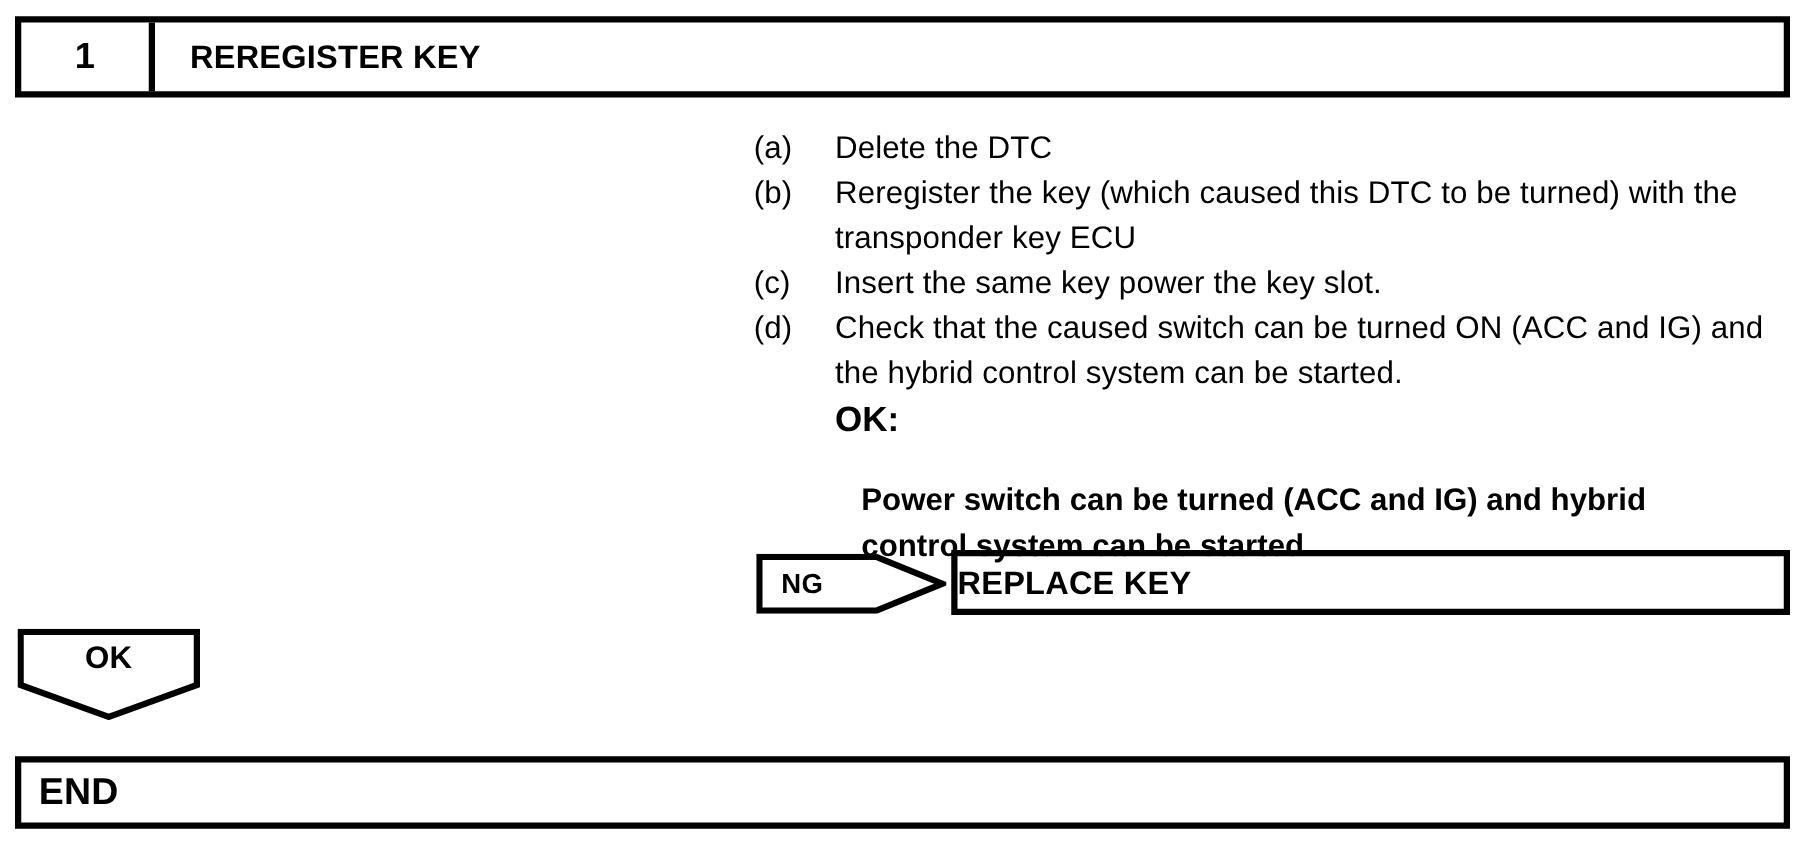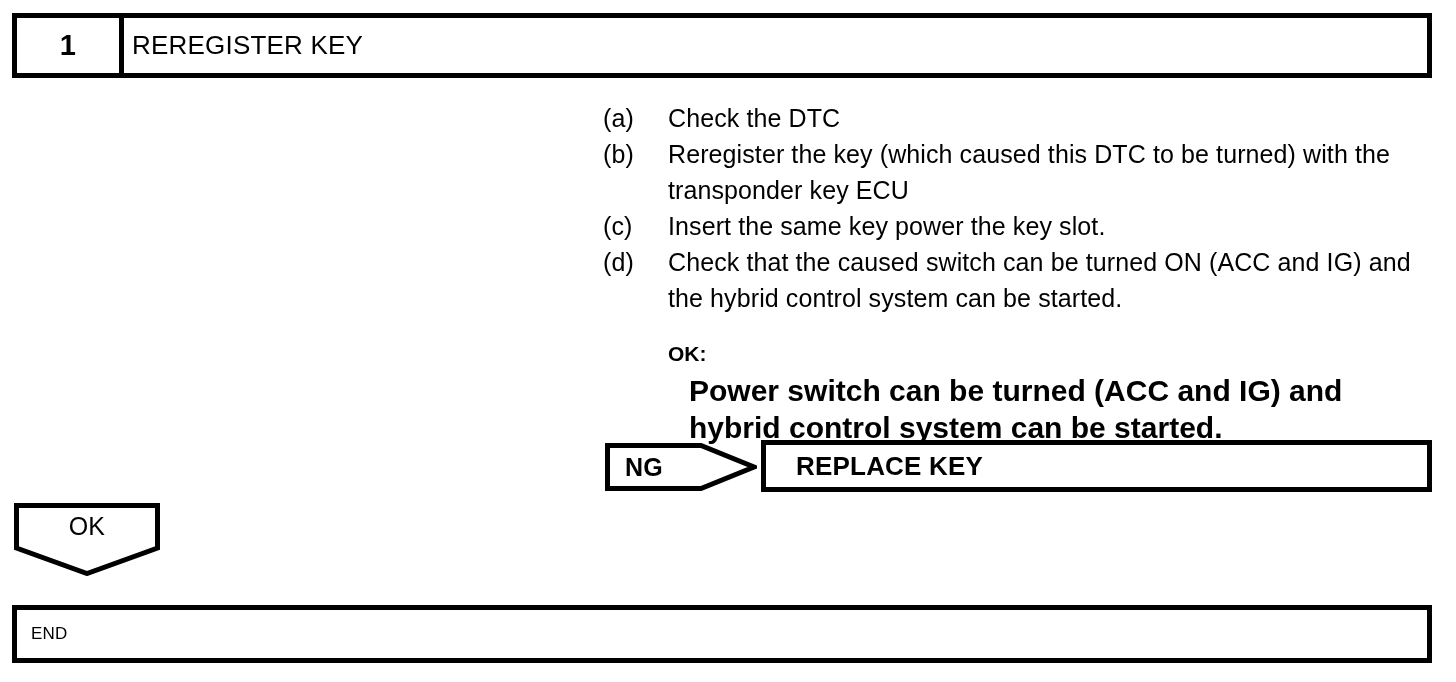--- a/index.html
+++ b/index.html
@@ -39,23 +39,23 @@
     align-items: center;
     justify-content: center;
     font-size: 29px;
     font-weight: bold;
     letter-spacing: 0.2px;
   }
   .step-title-cell {
     flex: 1;
     display: flex;
     align-items: center;
-    padding-left: 8px;
+    padding-left: 28px;
     font-size: 26px;
-    font-weight: normal;
+    font-weight: bold;
     letter-spacing: 0.2px;
   }
 
   
   .instructions {
     position: absolute;
     left: 603px;
     top: 100px;
     width: 840px;
   }
@@ -69,32 +69,33 @@
   .inst-label {
     width: 65px;
     flex: 0 0 65px;
     white-space: nowrap;
   }
   .inst-text {
     flex: 1;
   }
 
   .ok-label {
-    margin-top: 20px;
+    margin-top: 2px;
     margin-left: 65px;
-    font-size: 21px;
+    font-size: 28px;
     line-height: 36px;
     font-weight: bold;
   }
   .ok-detail {
     margin-left: 86px;
-    font-size: 30px;
+    font-size: 25px;
     line-height: 37px;
     font-weight: bold;
     width: 700px;
+    margin-top: 28px;
   }
 
   
   .ng-row {
     position: absolute;
     left: 605px;
     top: 443px;
     height: 48px;
     display: flex;
     align-items: stretch;
@@ -110,35 +111,35 @@
     top: 0;
     display: block;
   }
   .ng-tag .ng-text {
     position: absolute;
     left: 20px;
     top: 0;
     height: 48px;
     display: flex;
     align-items: center;
-    font-size: 25px;
+    font-size: 22px;
     font-weight: bold;
     letter-spacing: 0.3px;
   }
   .replace-box {
     position: absolute;
     left: 761px;
     top: 440px;
     width: 671px;
     height: 52px;
     box-sizing: border-box;
     border: 5px solid #000;
     display: flex;
     align-items: center;
-    padding-left: 30px;
+    padding-left: 0;
     font-size: 26px;
     font-weight: bold;
     letter-spacing: 0.2px;
   }
 
   
   .ok-pentagon {
     position: absolute;
     left: 14px;
     top: 503px;
@@ -151,56 +152,56 @@
   .ok-pentagon .ok-text {
     position: absolute;
     left: 0;
     top: 0;
     width: 146px;
     height: 46px;
     display: flex;
     align-items: center;
     justify-content: center;
     font-size: 25px;
-    font-weight: normal;
+    font-weight: bold;
     letter-spacing: 0.3px;
   }
 
   
   .end-box {
     position: absolute;
     left: 12px;
     top: 605px;
     width: 1420px;
     height: 58px;
     box-sizing: border-box;
     border: 5px solid #000;
     display: flex;
     align-items: center;
     padding-left: 14px;
-    font-size: 17px;
-    font-weight: normal;
+    font-size: 30px;
+    font-weight: bold;
     letter-spacing: 0.2px;
   }
 </style>
 </head>
 <body>
 
 <div id="page">
 
   <div class="step-header">
     <div class="step-number-cell">1</div>
     <div class="step-title-cell">REREGISTER KEY</div>
   </div>
 
   <div class="instructions">
 
     <div class="inst-row">
       <span class="inst-label">(a)</span>
-      <span class="inst-text">Check the DTC</span>
+      <span class="inst-text">Delete the DTC</span>
     </div>
 
     <div class="inst-row">
       <span class="inst-label">(b)</span>
       <span class="inst-text">Reregister the key (which caused this DTC to be turned) with the transponder key ECU</span>
     </div>
 
     <div class="inst-row">
       <span class="inst-label">(c)</span>
       <span class="inst-text">Insert the same key power the key slot.</span>

